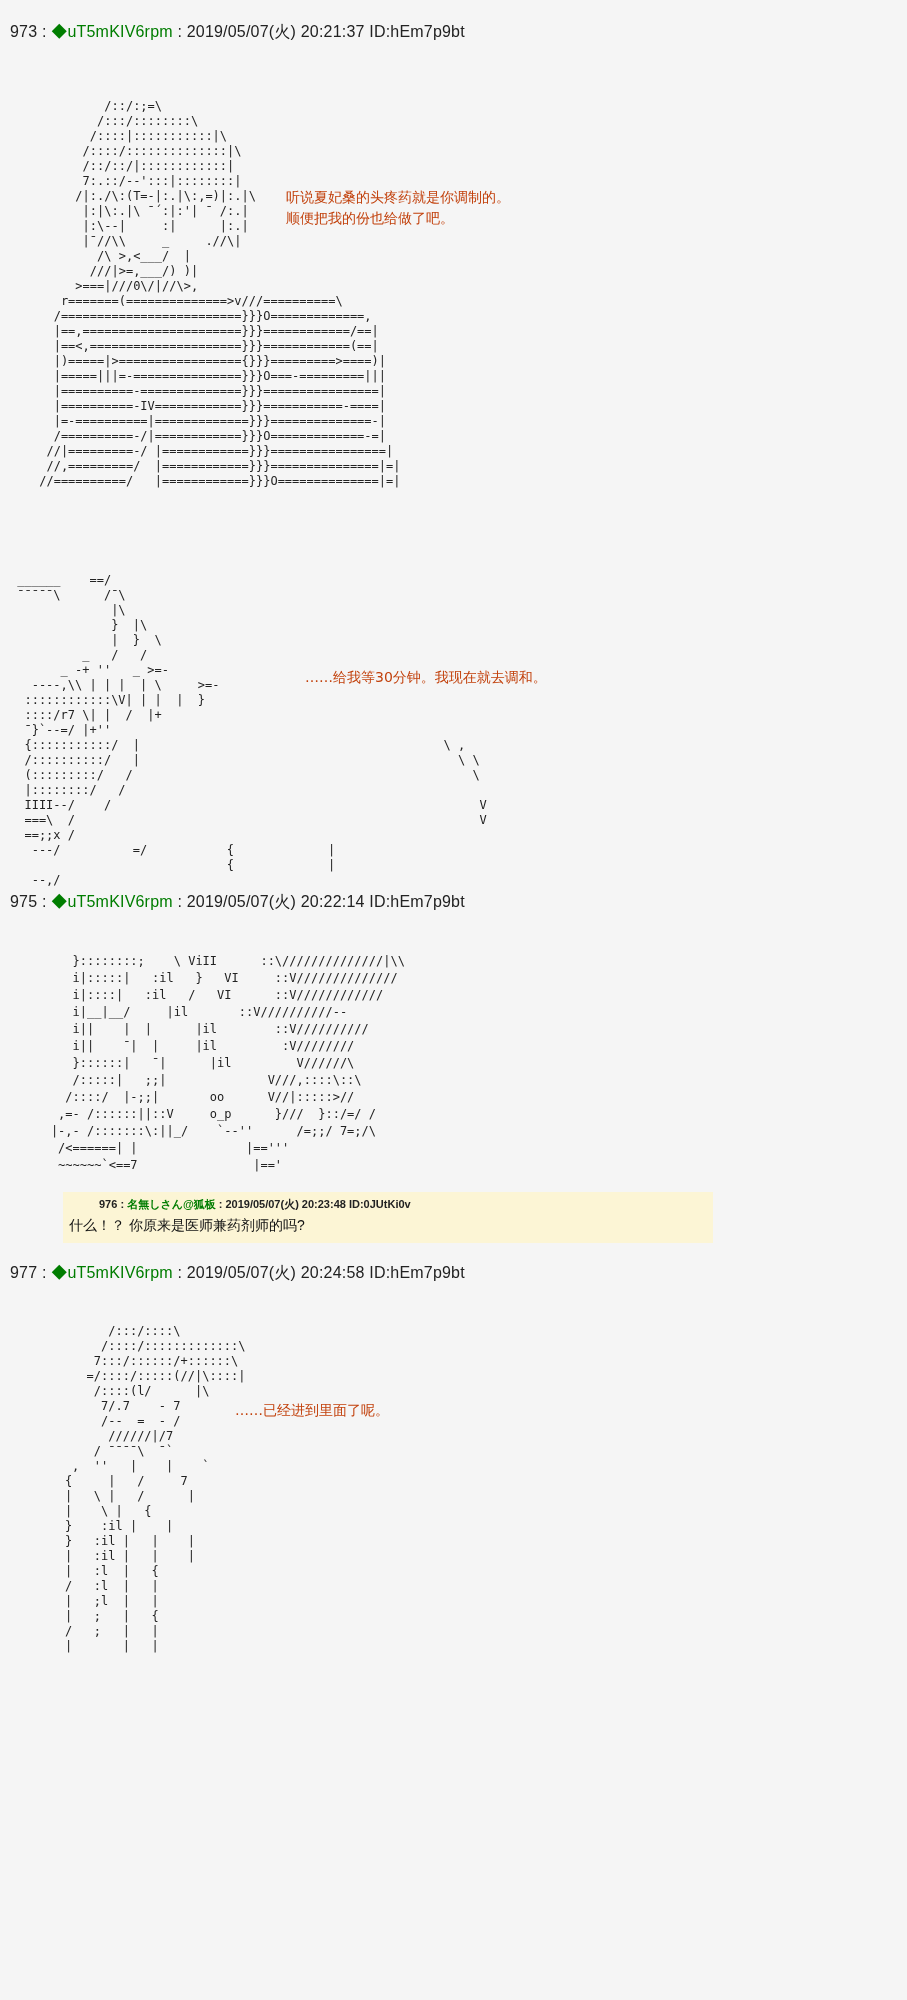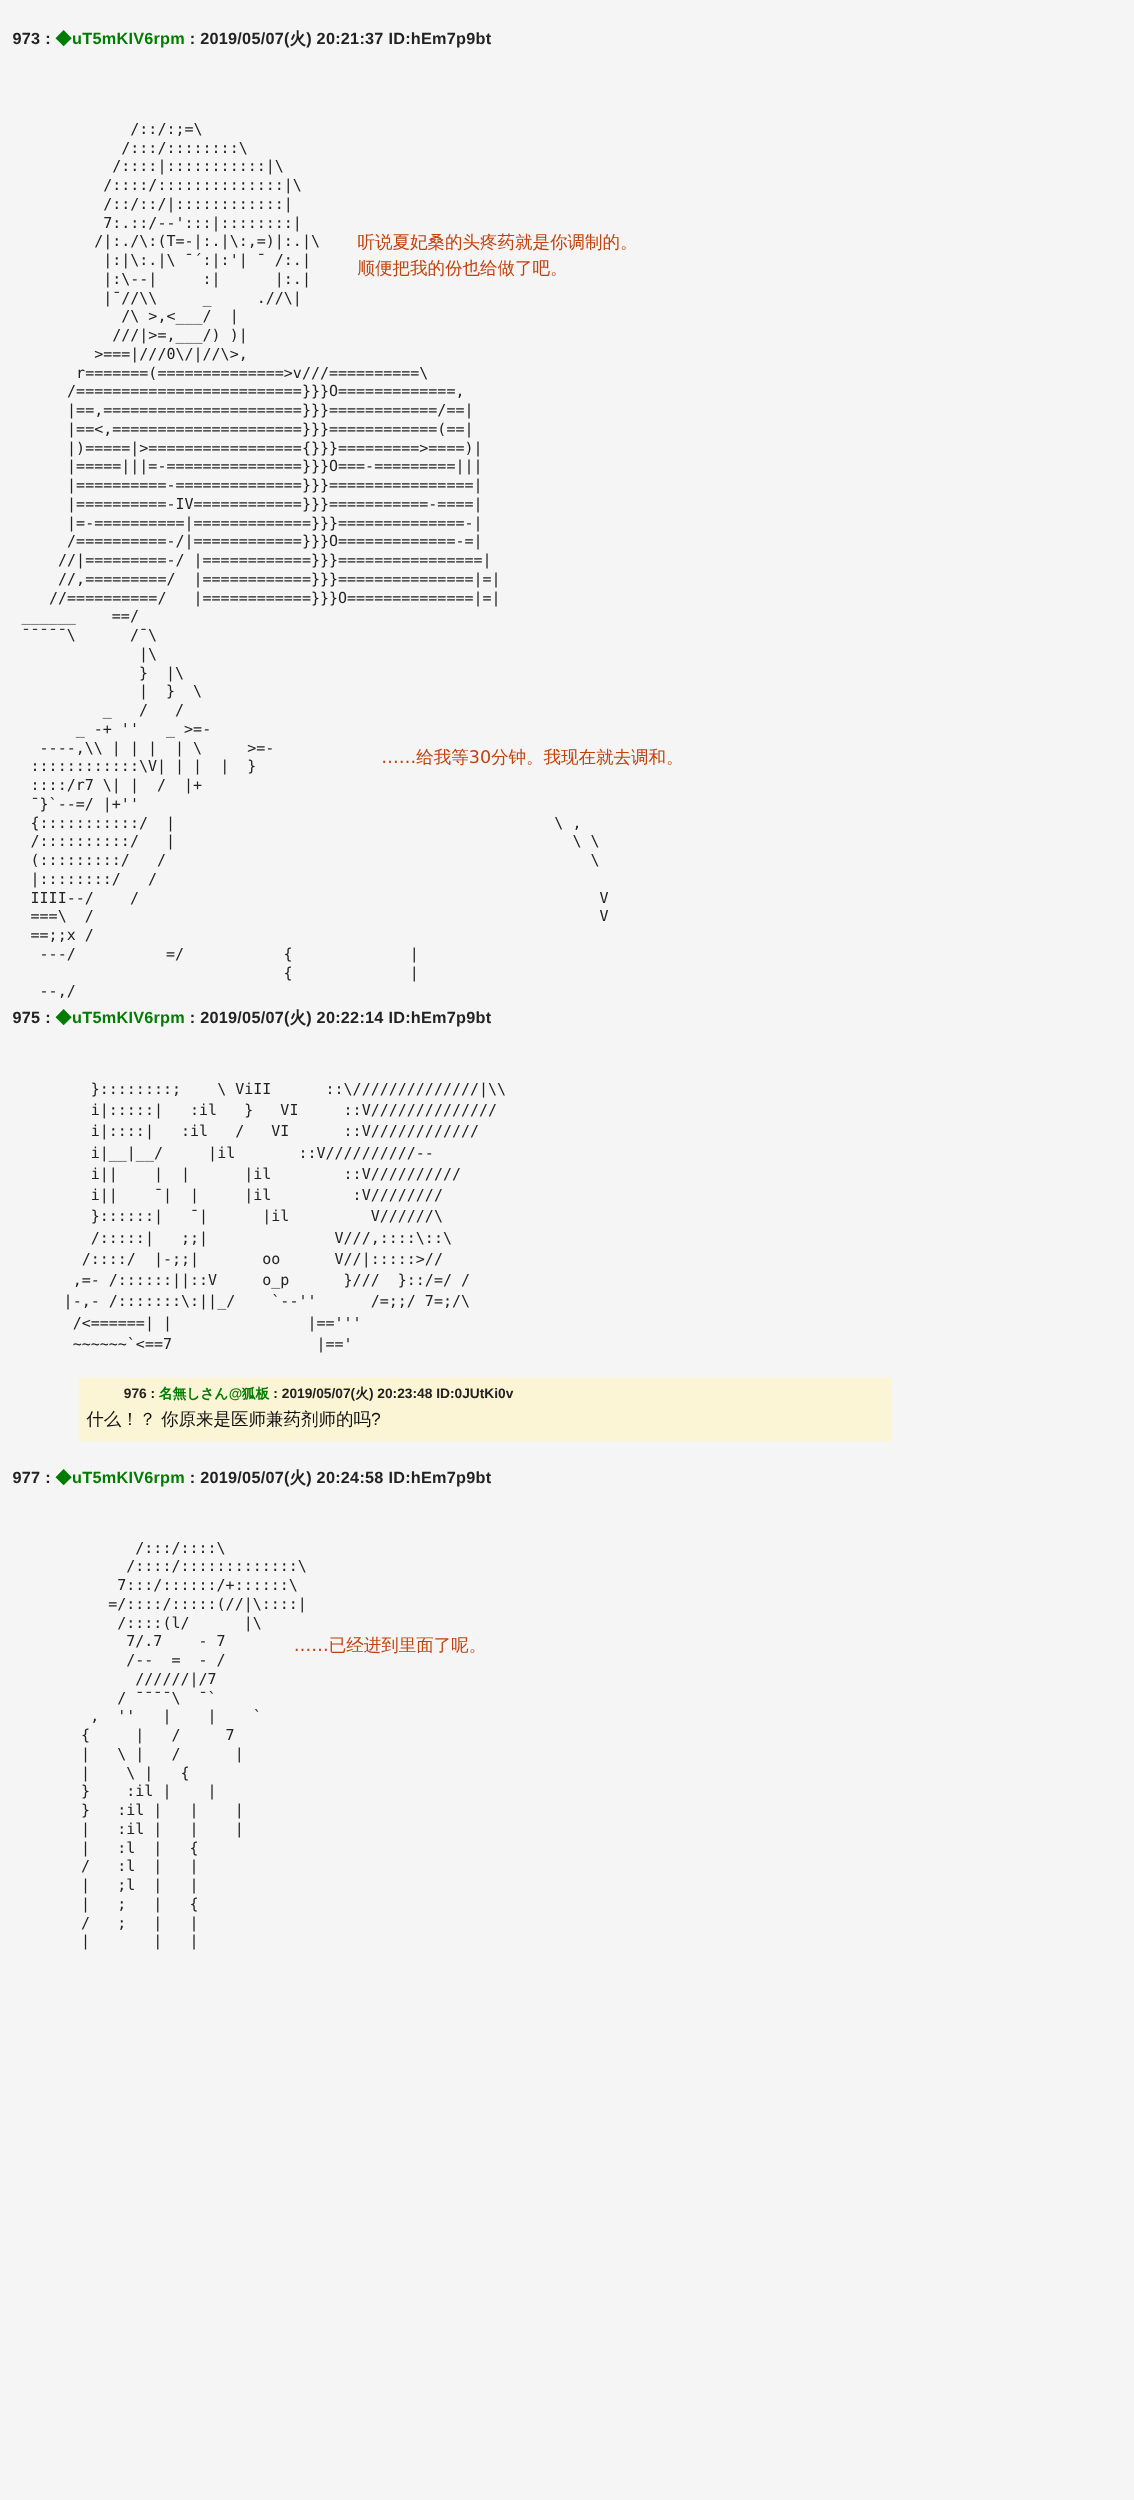--- a/index.html
+++ b/index.html
@@ -6,21 +6,21 @@
   html,body { background:#f5f5f5; }
   body {
     width:907px; min-height:2000px;
     font-family:"Liberation Sans", sans-serif;
     color:#1a1a1a;
   }
   .page { padding:22px 10px 10px 10px; position:relative; }
 
   .post-header {
     font-family:"Liberation Sans", sans-serif;
-    font-size:13px; font-weight:bold; color:#222;
+    font-size:16px; font-weight:normal; color:#222;
     letter-spacing:0.2px; white-space:pre;
   }
   .post-header .name { color:#007d00; }
   .post-header .pid  { color:#222; }
 
   .aa-block { position:relative; }
   pre.aa {
     font-family:"DejaVu Sans Mono", monospace;
     font-size:12px; line-height:15px;
     white-space:pre; color:#222;
@@ -29,21 +29,21 @@
 
   .dialogue {
     position:absolute;
     font-family:"DejaVu Sans", sans-serif;
     font-size:14px; line-height:21px;
     white-space:pre; color:#c2410c;
   }
 
   
   .post-973 .b1 { margin-top:56px; }
-  .post-973 .b2 { }
+  .post-973 .b2 { margin-top:84px; }
   .post-975 .hdr { margin-top:4px; }
   .post-975 .b1 { margin-top:40px; }
   .post-977 .hdr { margin-top:20px; }
   .post-977 .b1 { margin-top:40px; }
 
   
   .post-973 .b1 pre.aa { margin-left:22px; }
   .post-973 .b2 pre.aa { margin-left:0; }
   .post-975 pre.aa { margin-left:12px; }
   .post-977 pre.aa { margin-left:26px; }
@@ -119,21 +119,21 @@
   {:::::::::::/  |                                          \ ,
   /::::::::::/   |                                            \ \
   (:::::::::/   /                                               \
   |::::::::/   /
   IIII--/    /                                                   V
   ===\  /                                                        V
   ==;;x /
    ---/          =/           {             |
                               {             |
    --,/</pre>
-      <div class="dialogue" style="left:295px;top:110px">……给我等30分钟。我现在就去调和。</div>
+      <div class="dialogue" style="left:295px;top:94px">……给我等30分钟。我现在就去调和。</div>
     </div>
   </section>
 
   <section class="post post-975">
     <div class="post-header hdr"><span class="num">975</span><span class="sep"> : </span><span class="name">◆uT5mKIV6rpm</span><span class="sep"> : </span><span class="dt">2019/05/07(火) 20:22:14</span> <span class="pid">ID:hEm7p9bt</span></div>
 
     <div class="aa-block b1">
       <pre class="aa">       }::::::::;    \ ViII      ::\//////////////|\\
        i|:::::|   :il   }   VI     ::V//////////////
        i|::::|   :il   /   VI      ::V////////////

